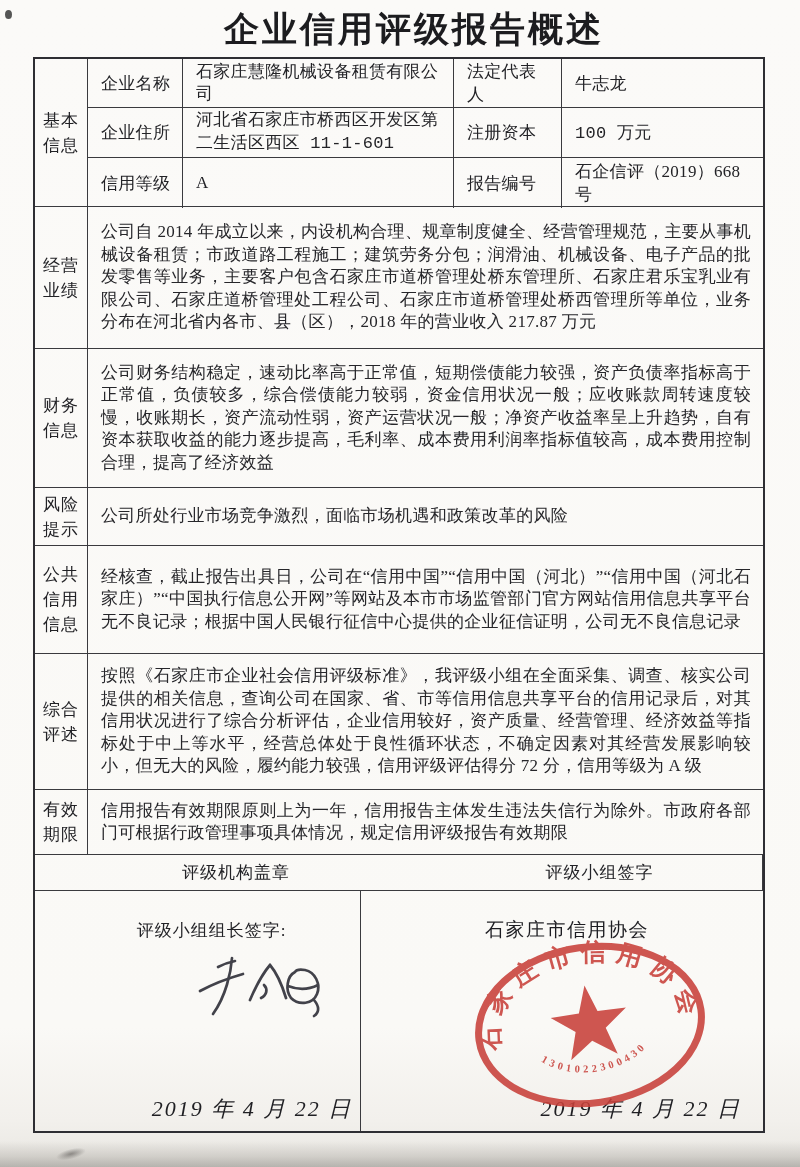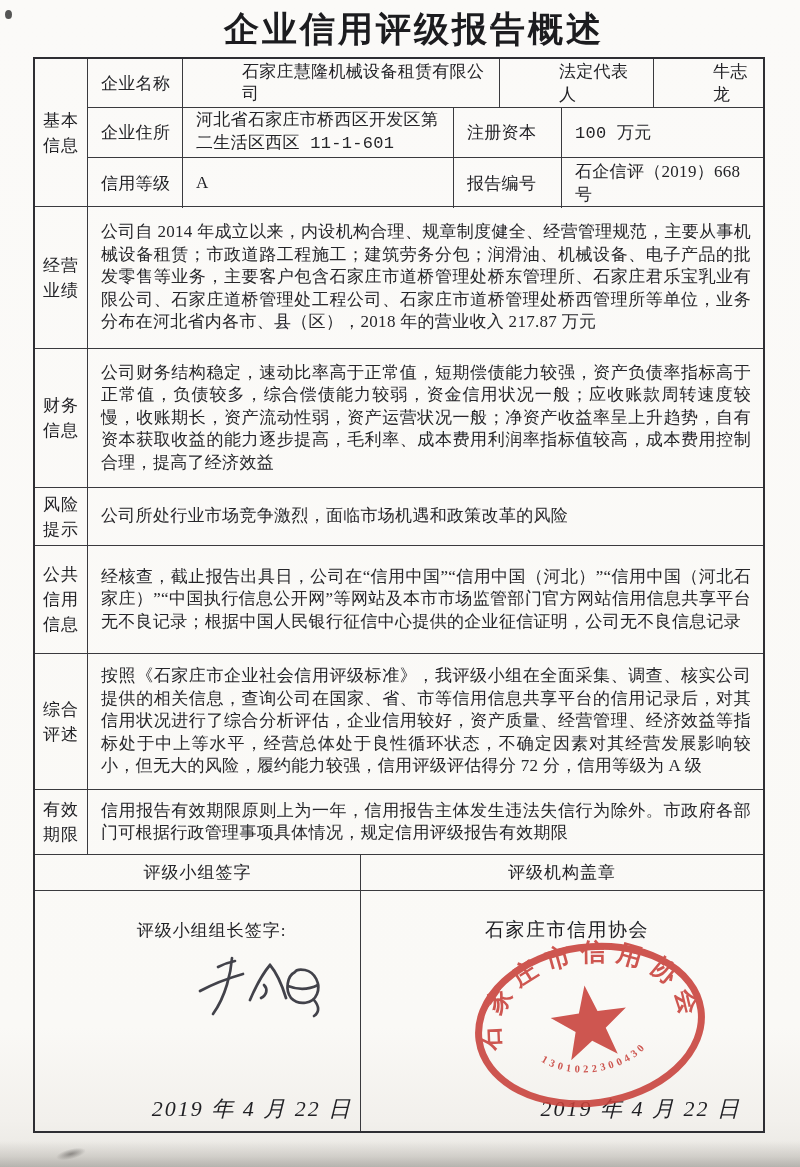--- a/index.html
+++ b/index.html
@@ -41,21 +41,21 @@
   .sec-ggxy{height:108px;}
   .sec-fxts{height:58px;}
   .sec-zhps{height:136px;}
   .sec-yxqx{height:65px;}
   .sec-flzr{height:59px;}
   .sign-head{height:36px;}
   .sign-body{flex:1;}
   
   .basic-rows{flex:1;display:flex;flex-direction:column;}
   .b-row{display:flex;border-bottom:1.5px solid #3a3a3e;box-sizing:border-box;}
-  .b-row:nth-child(1){height:49px;gap:46px;}
+  .b-row:nth-child(1){height:49px;}
   .b-row:nth-child(2){height:56px;font-family:Liberation Mono, monospace;}
   .b-row:nth-child(3){flex:1;border-bottom:none;}
   .b-cell{
     box-sizing:border-box;display:flex;align-items:center;
     padding:2px 8px 2px 13px;font-size:17px;letter-spacing:0.3px;
   }
   .b-field{width:95px;flex:0 0 95px;border-right:1.5px solid #3a3a3e;}
   .b-val1{width:271px;flex:0 0 271px;border-right:1.5px solid #3a3a3e;line-height:22.5px;}
   .b-field2{width:108px;flex:0 0 108px;border-right:1.5px solid #3a3a3e;}
   .b-val2{flex:1;}
@@ -183,22 +183,22 @@
       <div class="sec-label">
         <span>有效期限</span>
       </div>
       <div class="sec-content">
         <p>信用报告有效期限原则上为一年，信用报告主体发生违法失信行为除外。市政府各部门可根据行政管理事项具体情况，规定信用评级报告有效期限</p>
       </div>
     </div>
 
 
     <div class="sec sign-head">
+      <div class="sh-cell sh-right">评级机构盖章</div>
       <div class="sh-cell sh-left">评级小组签字</div>
-      <div class="sh-cell sh-right">评级机构盖章</div>
     </div>
 
     <div class="sec sign-body">
       <div class="sb-left">
         <div class="leader-label">评级小组组长签字:</div>
         <svg class="sig-svg" width="140" height="64" viewBox="0 0 140 64">
           <g fill="none" stroke="#33333c" stroke-width="2.7" stroke-linecap="round" opacity="0.92">
             <path d="M3 36 C 16 29, 32 23, 46 19"></path>
             <path d="M21 12 C 27 9, 33 7, 38 6"></path>
             <path d="M35 3 C 34 17, 29 41, 16 59"></path>

